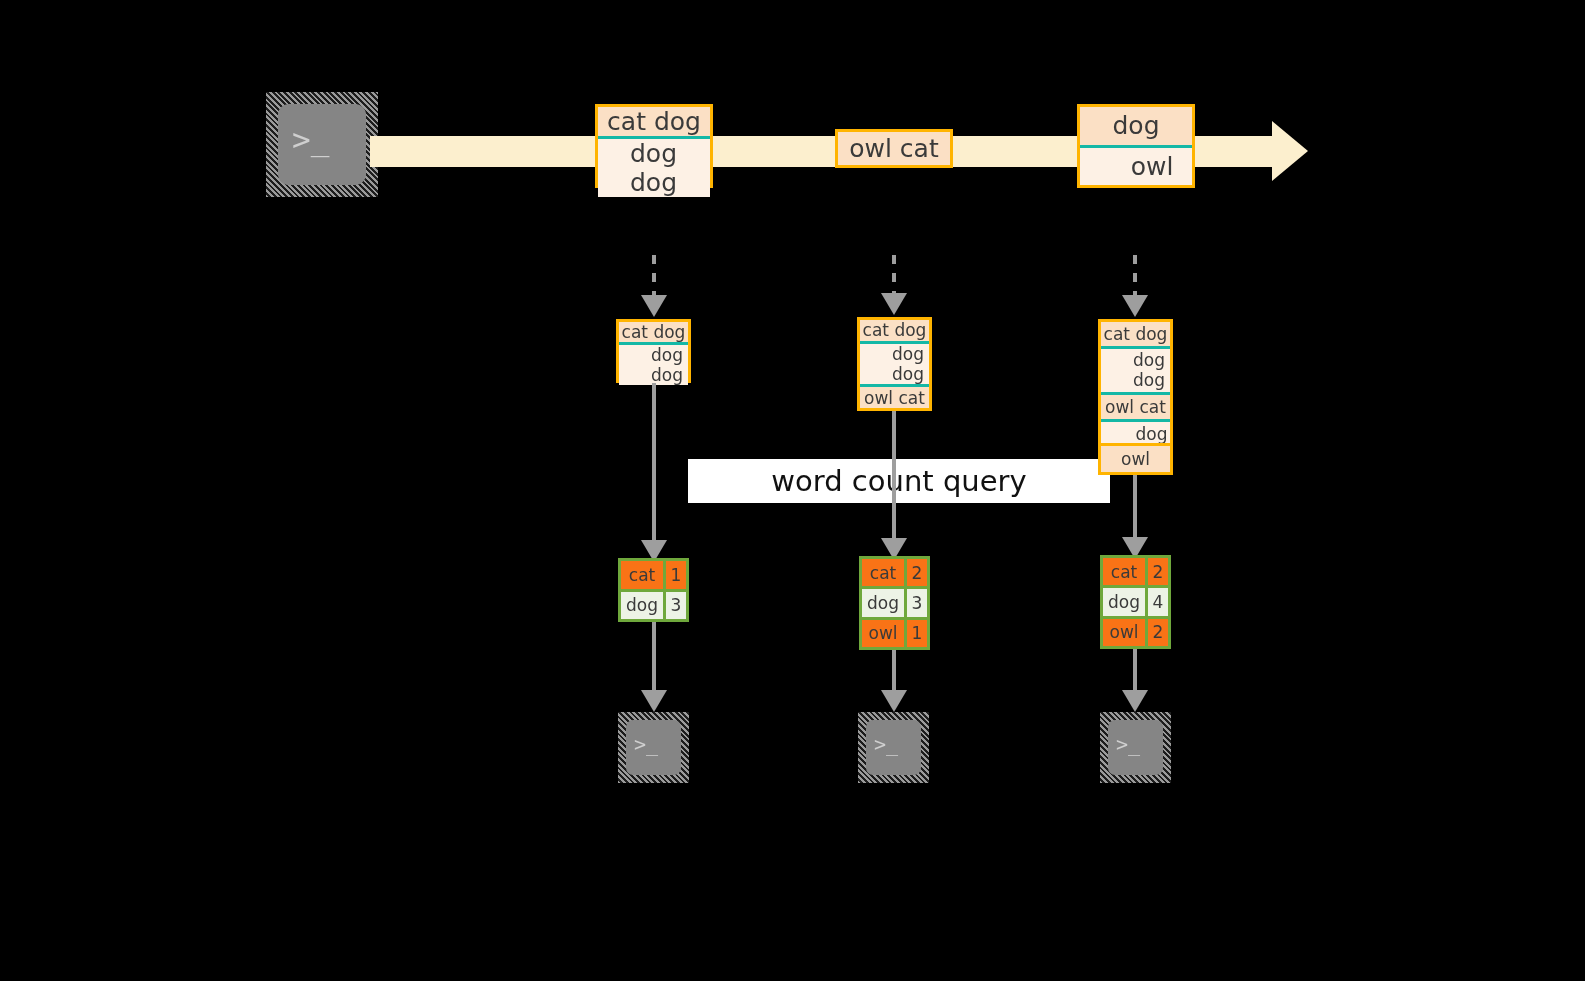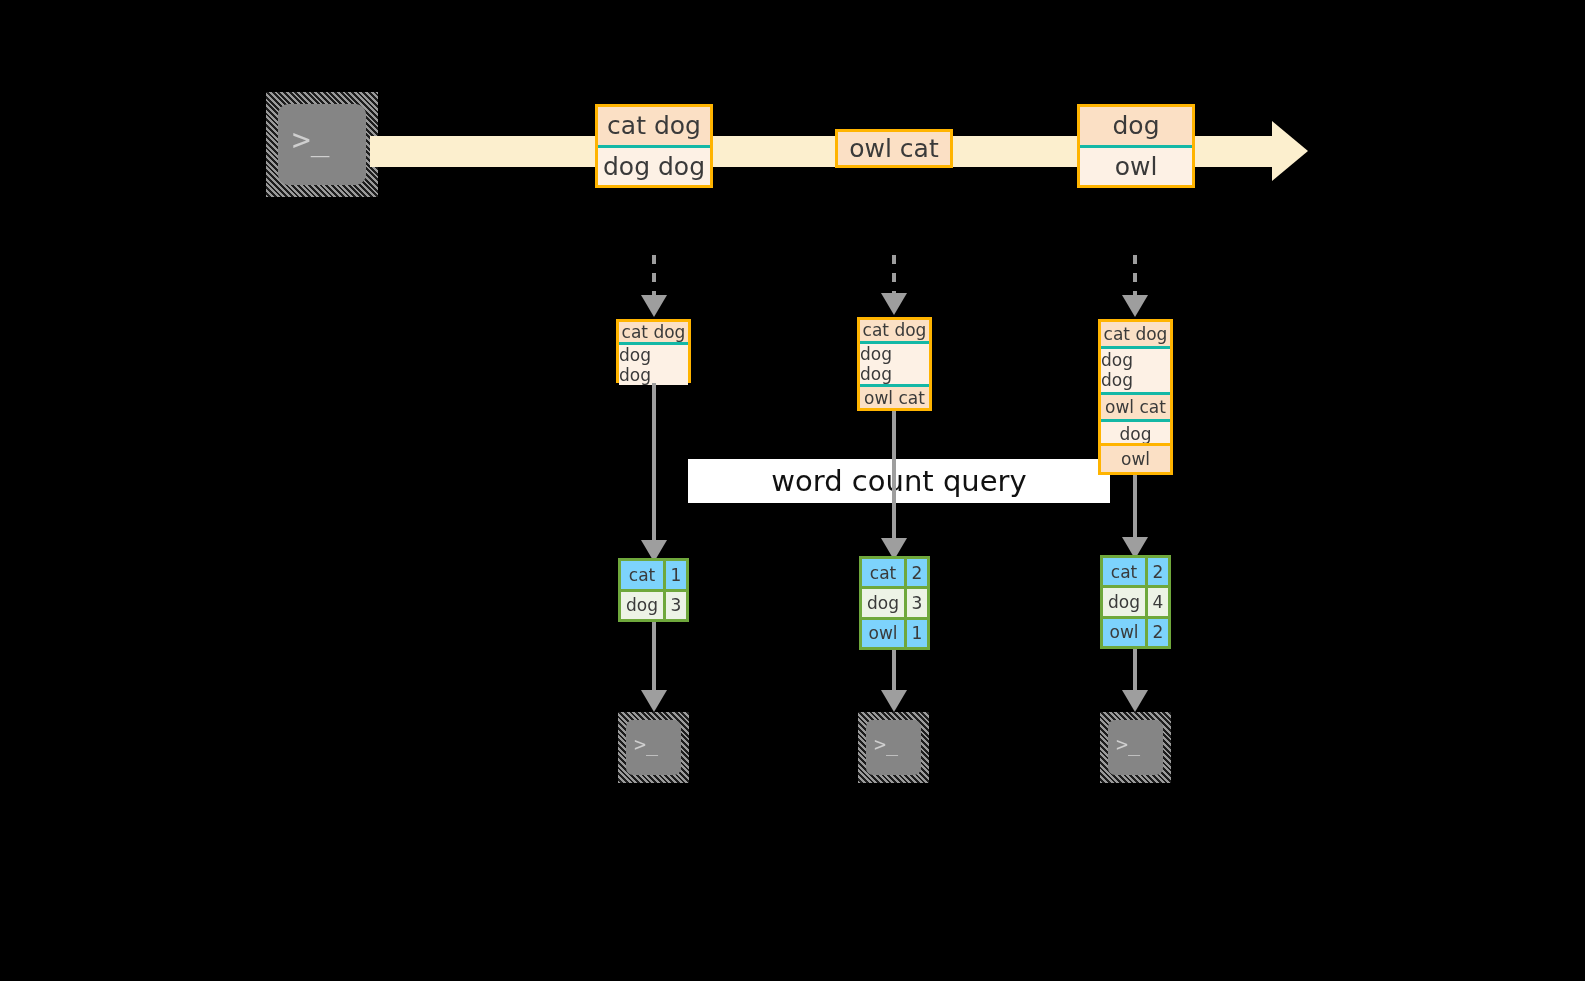--- a/index.html
+++ b/index.html
@@ -71,21 +71,21 @@
     flex: 1 1 auto;
     display: flex;
     align-items: center;
     justify-content: center;
     color: #3a3a3a;
     box-sizing: border-box;
     border-bottom: 3px solid #14b8a6;
   }
   .msgbox .cell:last-child { border-bottom: none; }
   .cell.shade-a { background: #FBE0C5; }
-  .cell.shade-b { background: #FDF1E5; }
+  .cell.shade-b { background: #FDF1E5; padding-left: 32px; }
 
   
   .row-top .cell { font-size: 25px; }
   
   .row-mid .cell { font-size: 17px; }
 
   
   .table-green {
     position: absolute;
     border: 3px solid #6FA83C;
@@ -112,21 +112,21 @@
   }
   .table-green .tnum {
     flex: 1 1 auto;
     display: flex;
     align-items: center;
     justify-content: center;
     box-sizing: border-box;
     color: #3a3a3a;
     font-size: 17px;
   }
-  .trow.shade-a .tword, .trow.shade-a .tnum { background: #7dd3fc; }
+  .trow.shade-a .tword, .trow.shade-a .tnum { background: #f97316; }
   .trow.shade-b .tword, .trow.shade-b .tnum { background: #EDF3E6; }
 
   
   .conn-line {
     position: absolute;
     background: #9E9E9E;
     width: 4px;
   }
   .conn-line.dashed {
     background: none;

